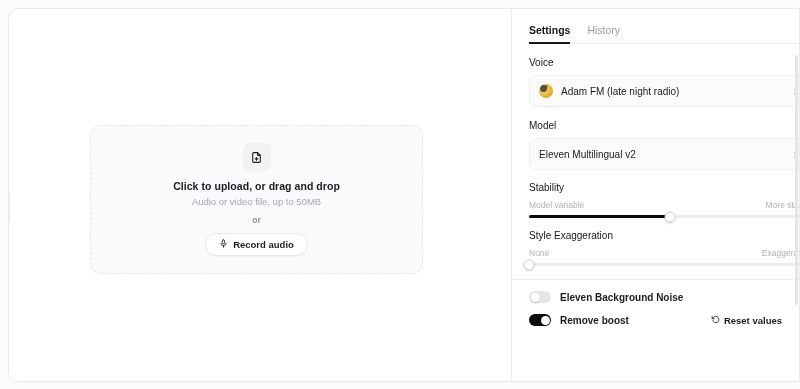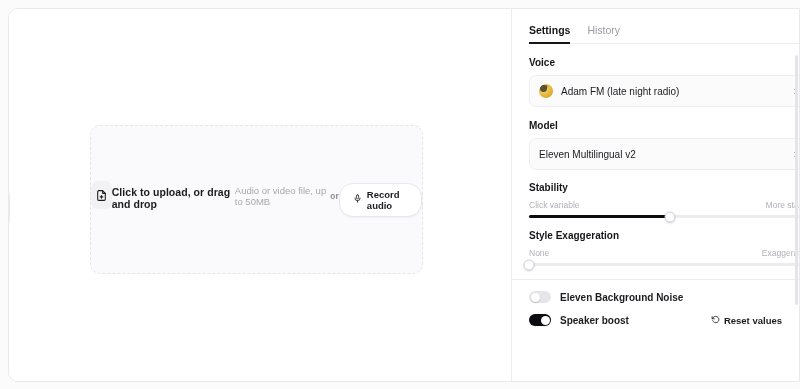--- a/index.html
+++ b/index.html
@@ -37,21 +37,21 @@
     flex: 0 0 503px;
   }
   .upload-box {
     position: absolute;
     left: 81px; top: 116px;
     width: 333px; height: 149px;
     background: #fafafc;
     border: 1px dashed #e4e5e9;
     border-radius: 10px;
     display: flex;
-    flex-direction: row;
+    flex-direction: column;
     align-items: center;
     justify-content: center;
   }
   .file-icon-wrap {
     width: 28px; height: 28px;
     background: #f2f2f5;
     border-radius: 7px;
     display: flex; align-items: center; justify-content: center;
     margin-bottom: 9px;
   }
@@ -125,21 +125,21 @@
   .tab.active { color: #16161a; font-weight: bold; }
   .tab.active::after {
     content: "";
     position: absolute;
     left: 0; right: 0; bottom: -1px;
     height: 2px; background: #16161a;
   }
   .section { padding-top: 13px; padding-right: 17px; }
   .sec-label {
     font-size: 10px;
-    font-weight: bold;
+    font-weight: normal;
     color: #16161a;
     margin-bottom: 7px;
   }
   .select-row {
     display: flex;
     align-items: center;
     gap: 8px;
     background: #fbfbfc;
     border: 1px solid #eeeef1;
     border-radius: 7px;
@@ -330,21 +330,21 @@
               <svg width="9" height="9" viewBox="0 0 24 24" fill="none" stroke="#1c1c20" stroke-width="2.5" stroke-linecap="round" stroke-linejoin="round">
                 <polyline points="9 18 15 12 9 6"></polyline>
               </svg>
             </span>
           </div>
         </div>
 
         <div class="slider-block">
           <div class="sec-label">Stability</div>
           <div class="slider-ends">
-            <span>Click variable</span>
+            <span>Model variable</span>
             <span>More stable</span>
           </div>
           <div class="track">
             <div class="fill" style="width: 50%;"></div>
             <div class="thumb" style="left: 50%;"></div>
           </div>
         </div>
 
 
         <div class="slider-block">
@@ -365,21 +365,21 @@
           <div class="switch">
             <div class="knob"></div>
           </div>
           <div class="toggle-label">Eleven Background Noise</div>
         </div>
 
         <div class="toggle-row">
           <div class="switch on">
             <div class="knob"></div>
           </div>
-          <div class="toggle-label">Speaker boost</div>
+          <div class="toggle-label">Remove boost</div>
           <div class="spacer"></div>
           <div class="reset-link">
             <span>
               <svg width="9" height="9" viewBox="0 0 24 24" fill="none" stroke="#1c1c20" stroke-width="2.2" stroke-linecap="round" stroke-linejoin="round">
                 <polyline points="3 4 3 10 9 10"></polyline>
                 <path d="M4.5 15a8.5 8.5 0 1 0 1.5-8.3L3 10"></path>
               </svg>
             </span>
             <span>Reset values</span>
           </div>

